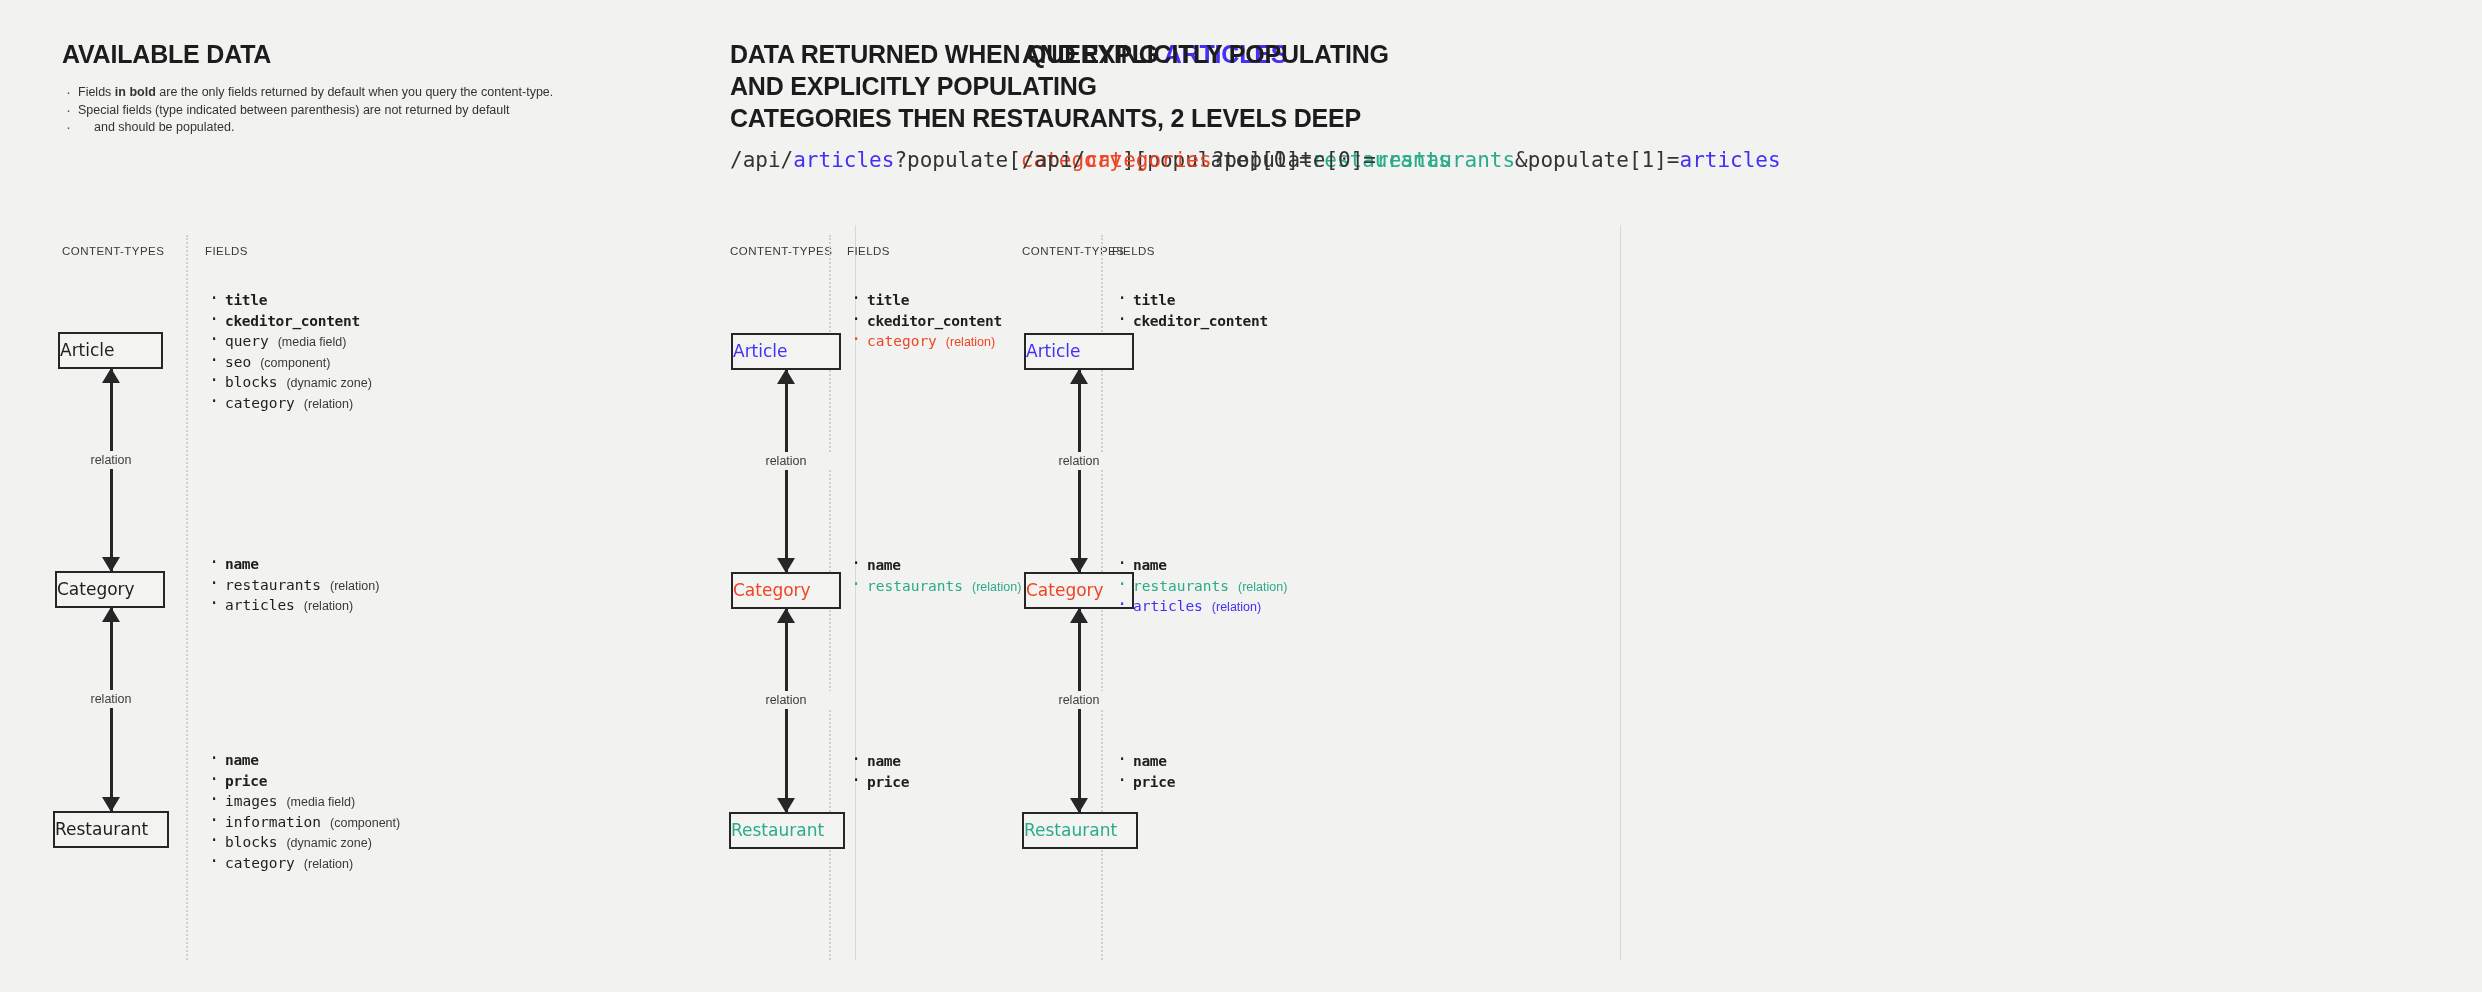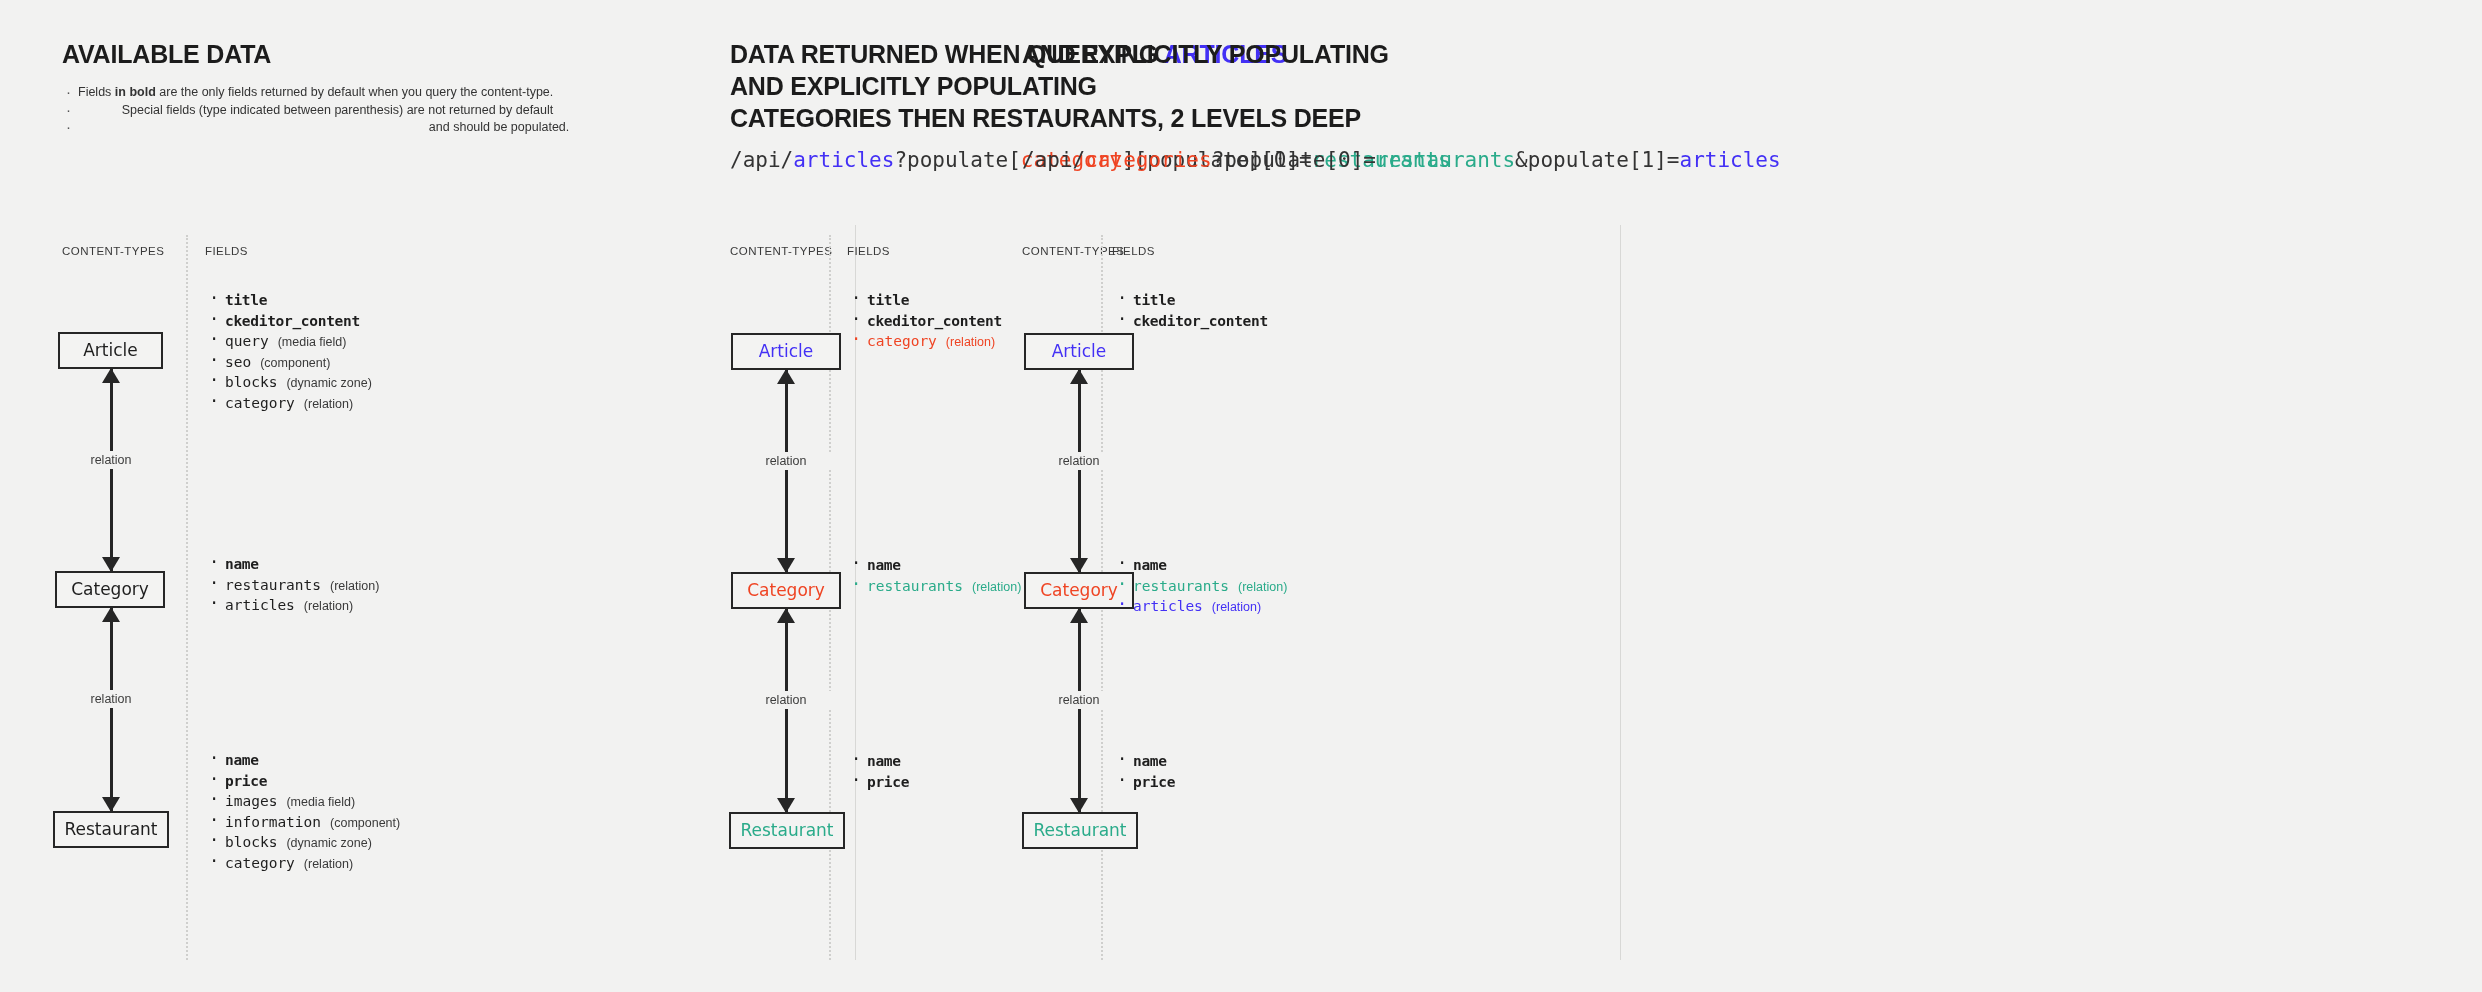--- a/index.html
+++ b/index.html
@@ -60,21 +60,20 @@
   }
   .subbullets ul {
     margin: 0;
     padding: 0 0 0 16px;
     list-style: none;
   }
   .subbullets li {
     position: relative;
     padding-left: 0px;
     white-space: nowrap;
-    text-align: right;
   }
   .subbullets li:before {
     content: "\00B7";
     position: absolute;
     left: -12px;
     top: -1px;
     font-size: 15px;
     color: #555;
   }
   .subbullets b { font-weight: bold; }
@@ -113,21 +112,21 @@
     height: 725px;
     border-left: 2px dotted #cfcfcd;
   }
 
   
   .ct-box {
     position: absolute;
     box-sizing: border-box;
     border: 2.5px solid #262626;
     background: #f3f3f2;
-    text-align: center;
+    text-align: left;
     font-family: "DejaVu Sans", sans-serif;
     font-size: 17px;
     line-height: 33px;
     height: 37px;
     color: #1e1e1e;
     white-space: nowrap;
   }
   .ct-box.blue  { color: #4330f5; }
   .ct-box.red   { color: #ef4423; }
   .ct-box.green { color: #2aab8a; }

